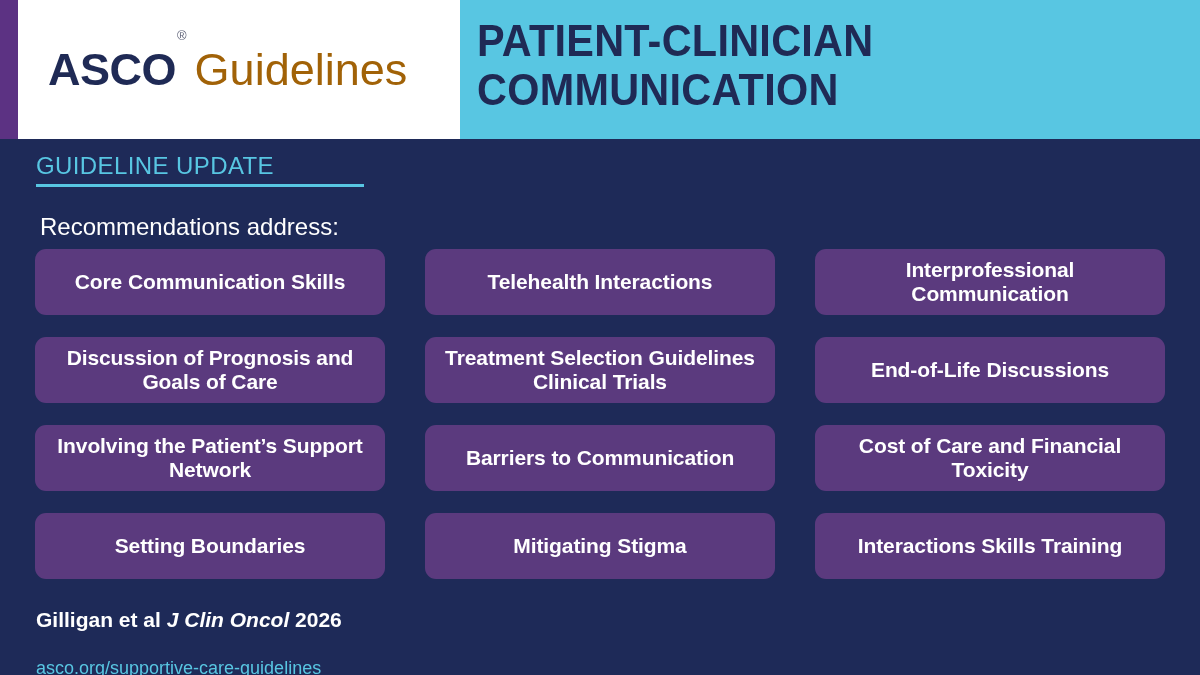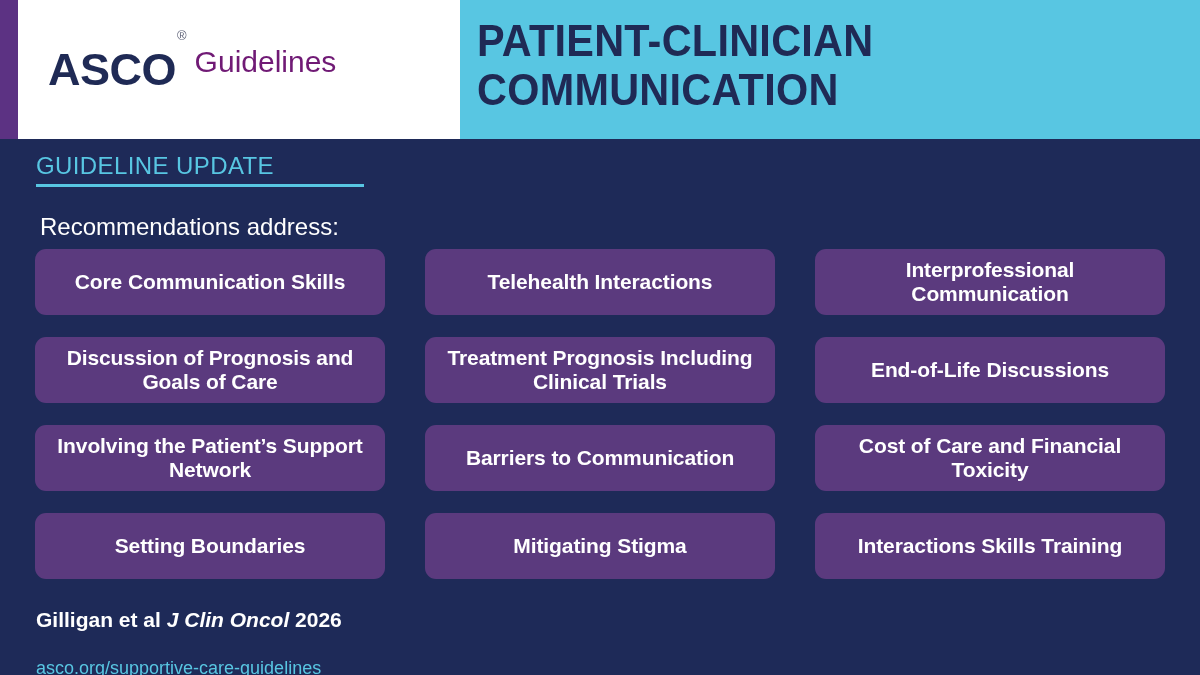--- a/index.html
+++ b/index.html
@@ -60,23 +60,23 @@
     font-size: 13px;
     color: #5b5f75;
     vertical-align: super;
     position: relative;
     top: -18px;
     left: 1px;
     line-height: 1;
   }
   .logo-guidelines {
     font-family: "Liberation Sans", sans-serif;
-    font-size: 30px;
-    font-weight: normal;
-    color: #701a75;
+    font-size: 45px;
+    font-weight: normal;
+    color: #a16207;
     line-height: 1;
     margin-left: 9px;
   }
 
   .title-plate {
     width: 740px;
     height: 139px;
     background: #58c6e2;
     box-sizing: border-box;
     padding: 17px 0 0 17px;
@@ -226,21 +226,21 @@
       <div class="chip">
           <span class="chip-label">Telehealth Interactions</span>
         </div>
       <div class="chip">
           <span class="chip-label">Interprofessional Communication</span>
         </div>
       <div class="chip">
           <span class="chip-label">Discussion of Prognosis and Goals of Care</span>
         </div>
       <div class="chip">
-          <span class="chip-label">Treatment Prognosis Including Clinical Trials</span>
+          <span class="chip-label">Treatment Selection Guidelines Clinical Trials</span>
         </div>
       <div class="chip">
           <span class="chip-label">End-of-Life Discussions</span>
         </div>
       <div class="chip">
           <span class="chip-label">Involving the Patient’s Support Network</span>
         </div>
       <div class="chip">
           <span class="chip-label">Barriers to Communication</span>
         </div>

